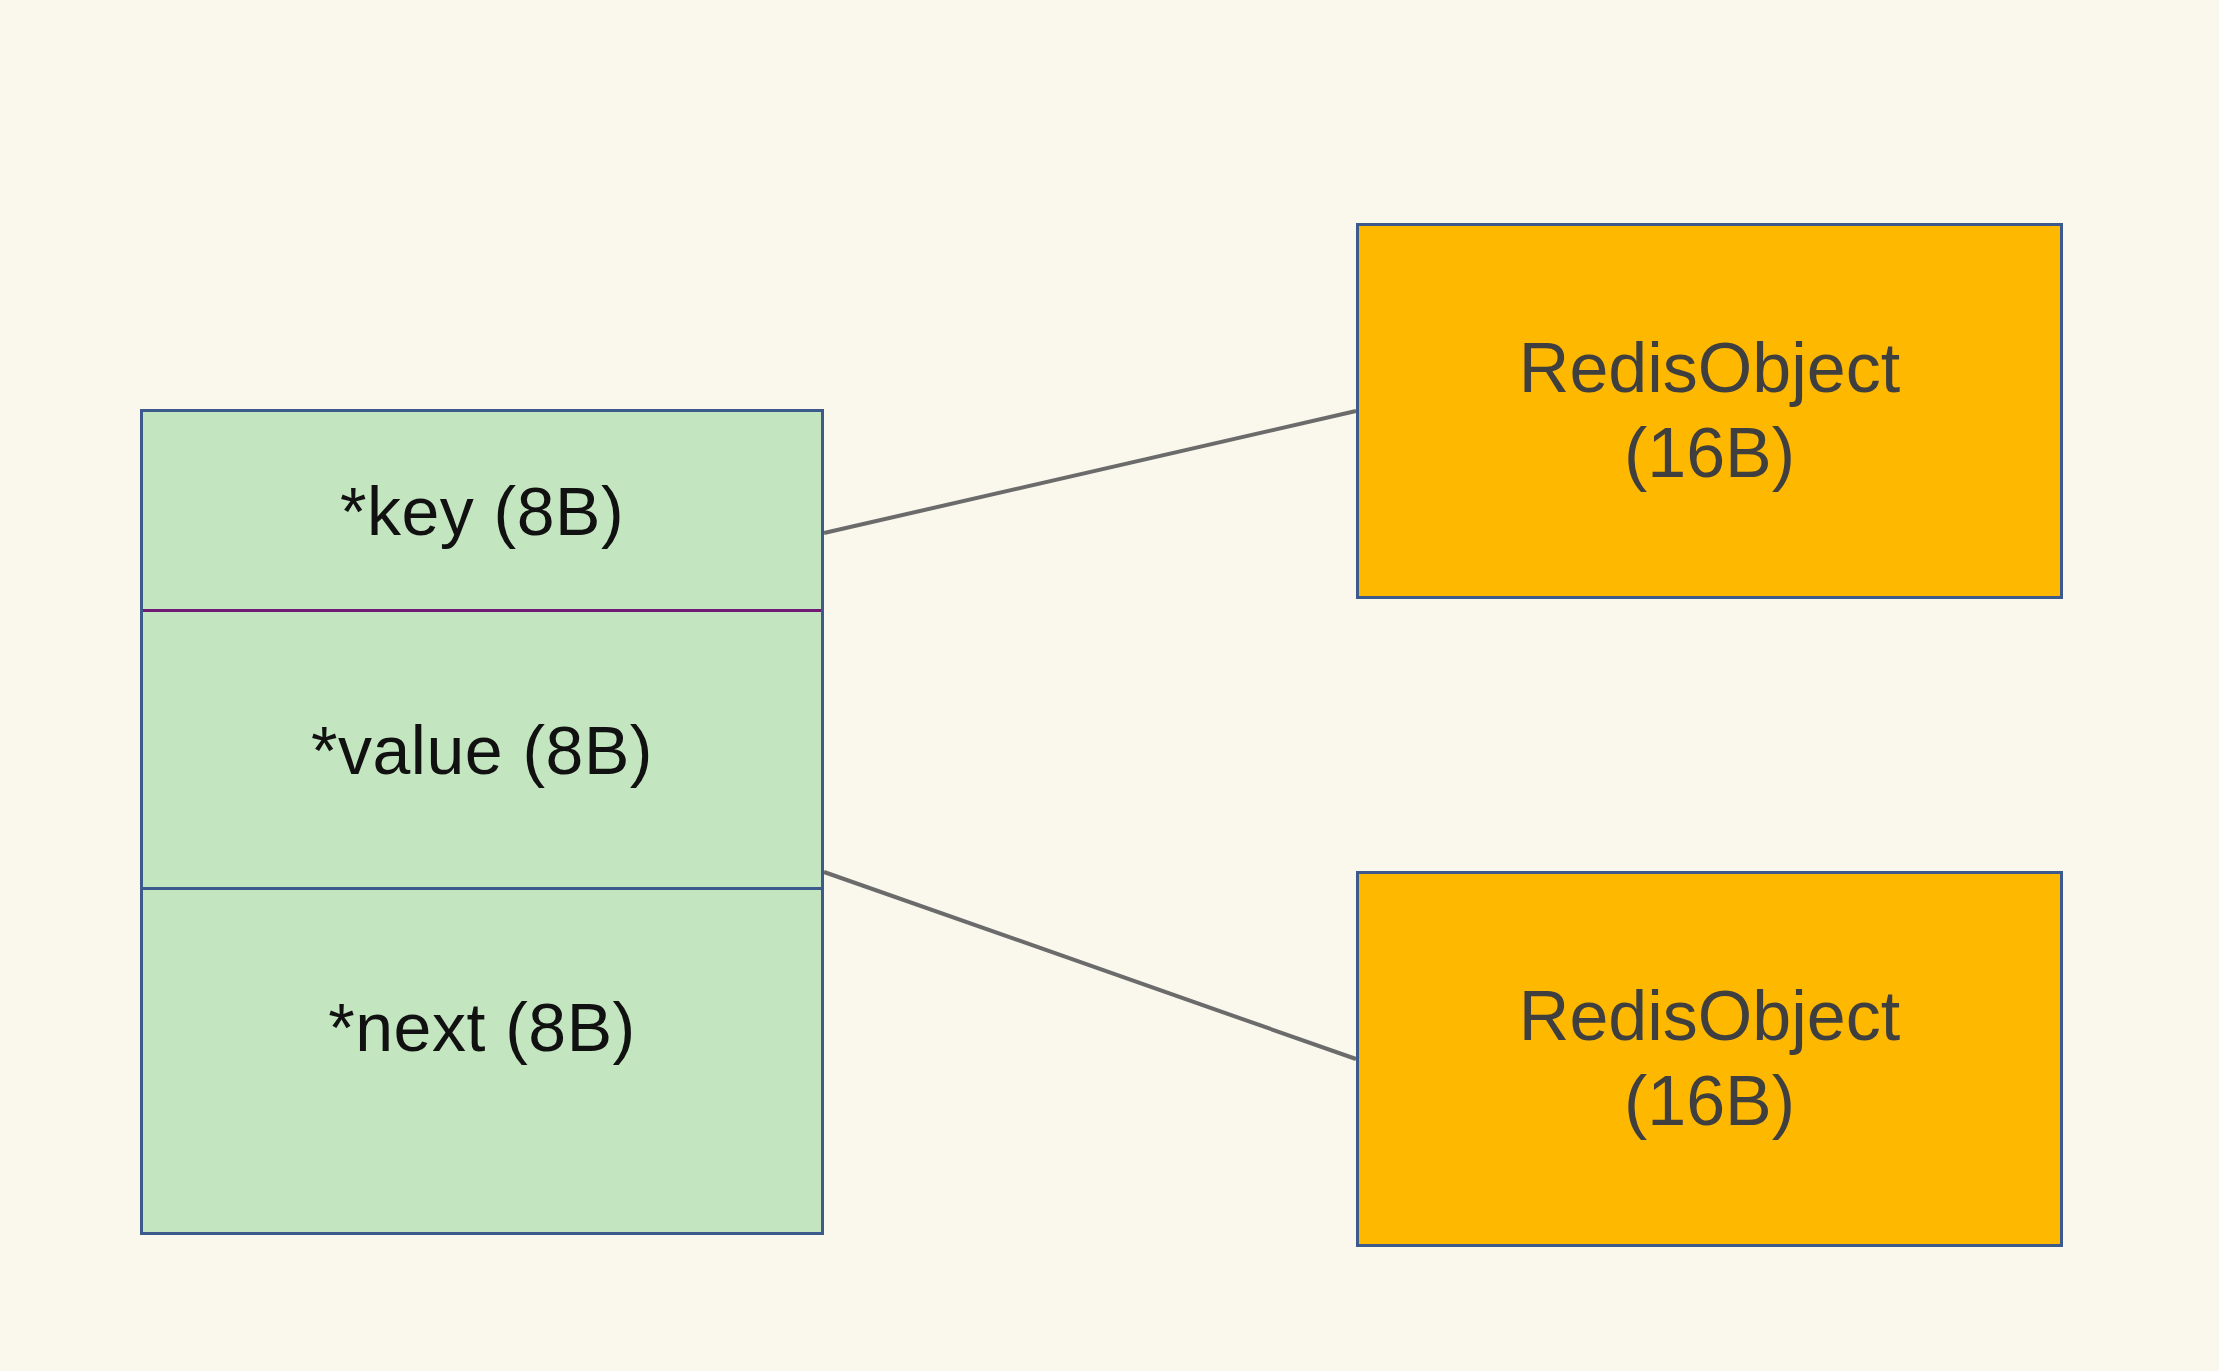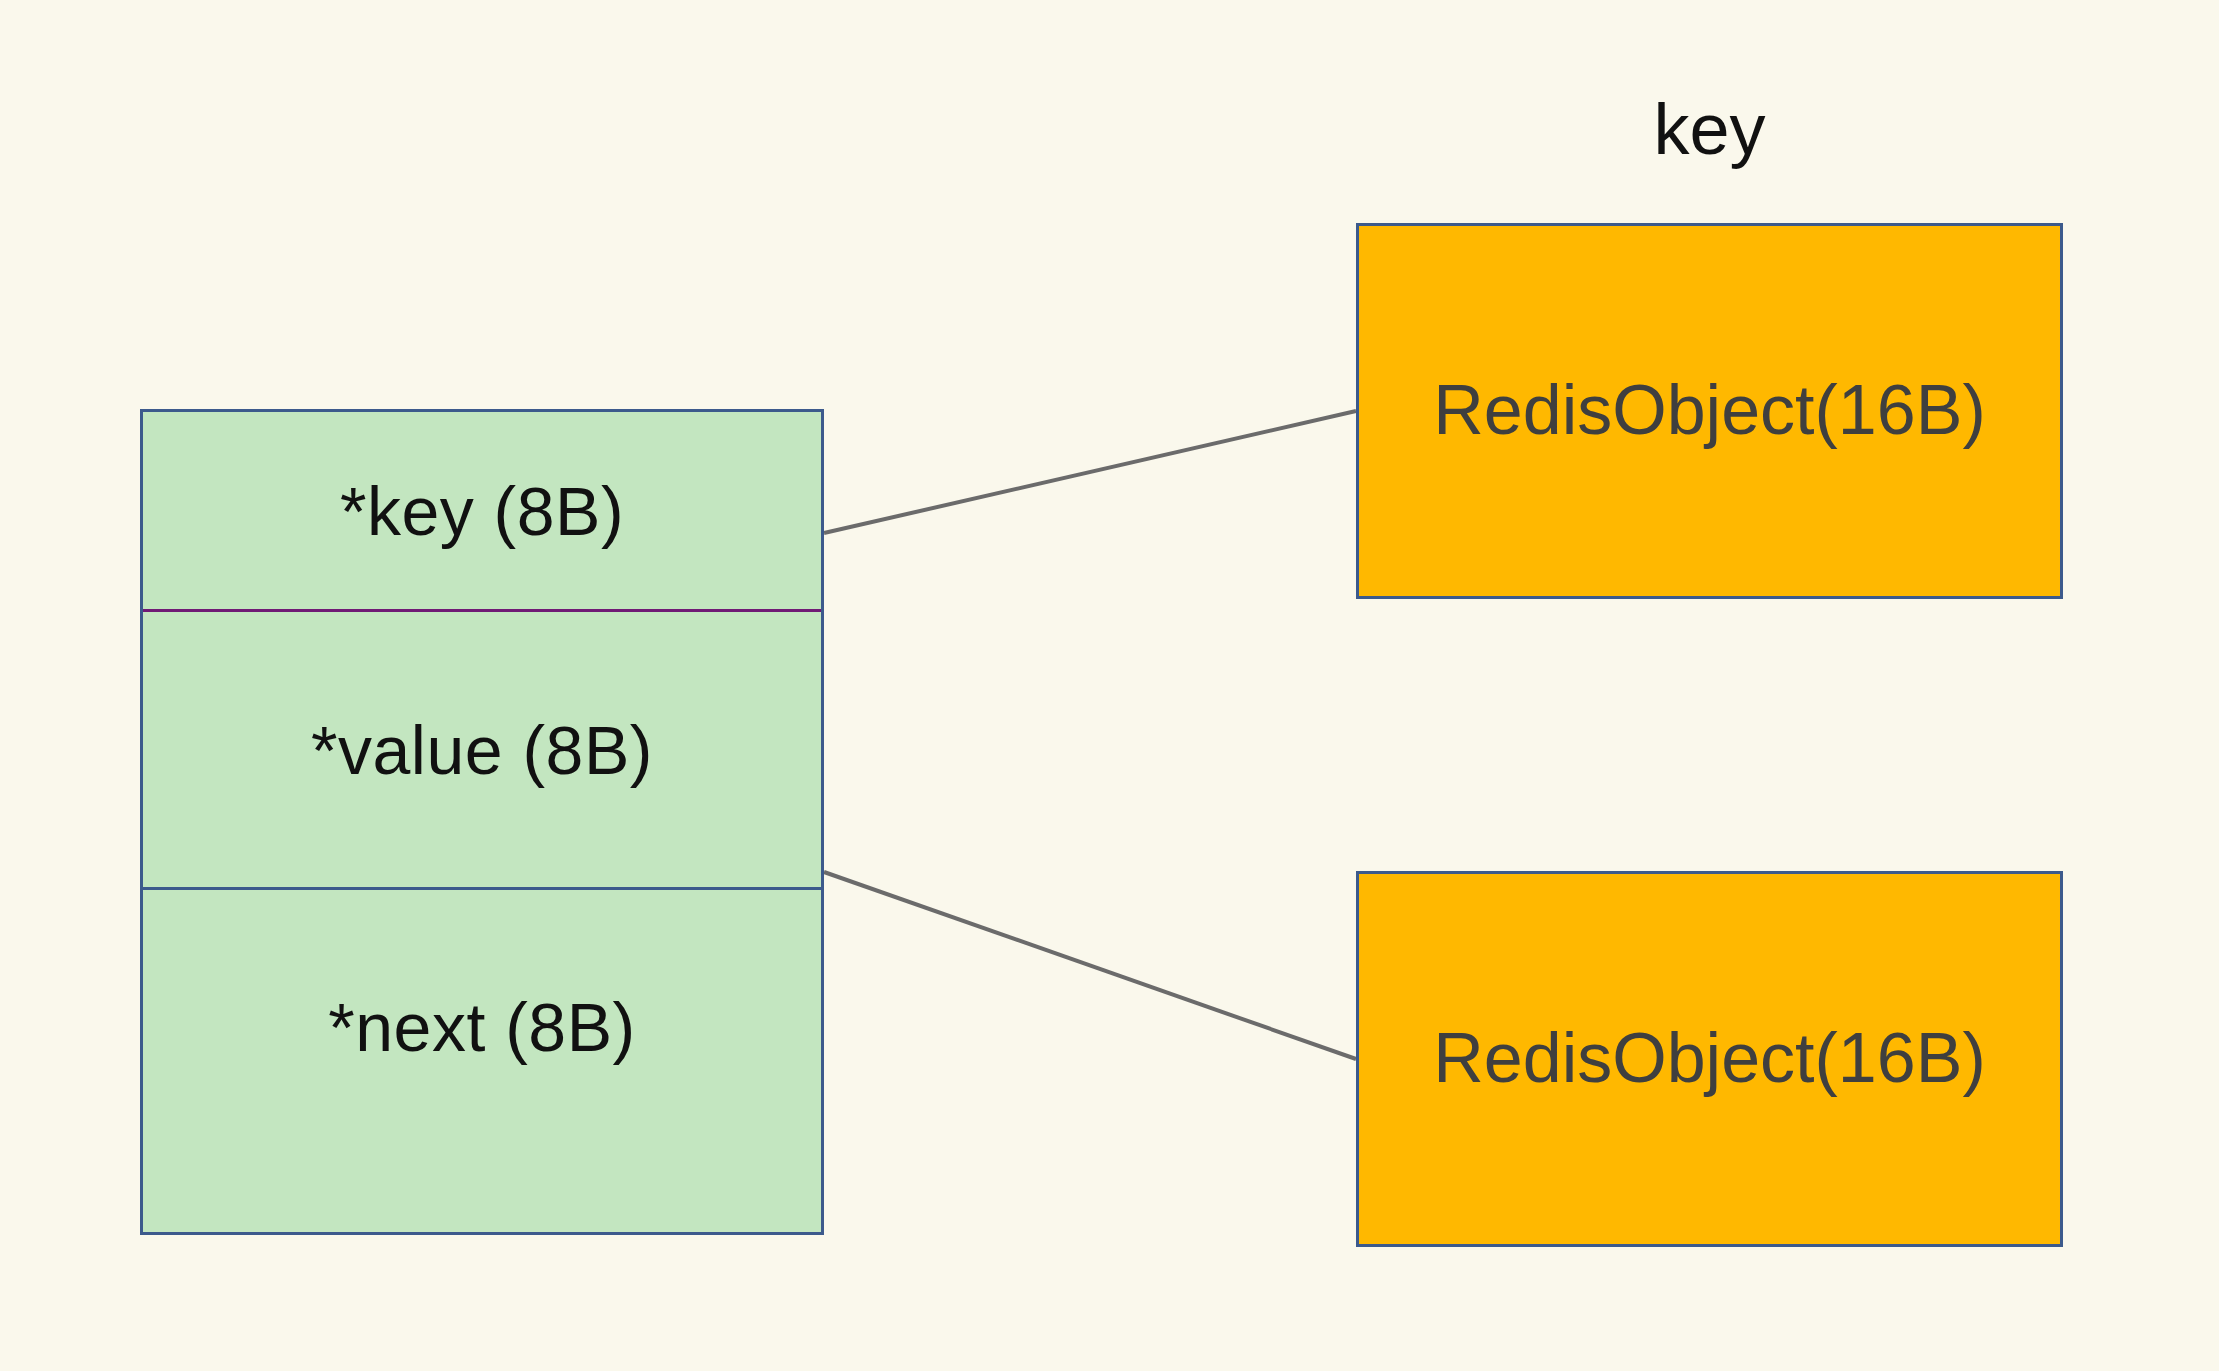--- a/index.html
+++ b/index.html
@@ -72,21 +72,21 @@
     top: -130px;
     white-space: nowrap;
   }
   .obj-box {
     box-sizing: border-box;
     width: 707px;
     height: 376px;
     border: 3px solid #3c5a8c;
     background: #ffb800;
     display: flex;
-    flex-direction: row;
+    flex-direction: column;
     align-items: center;
     justify-content: center;
     color: #3f3f3f;
     font-size: 70px;
     line-height: 1.22;
     text-align: center;
   }
   .obj-line { display: block; }
 </style>
 </head>
@@ -105,21 +105,20 @@
     </div>
     <div class="struct-row r2">
       <span>*value (8B)</span>
     </div>
     <div class="struct-row r3">
       <span>*next (8B)</span>
     </div>
   </div>
 
   <div class="obj-group g1">
-    <div class="obj-caption">key</div>
     <div class="obj-box">
       <span class="obj-line">RedisObject</span>
       <span class="obj-line">(16B)</span>
     </div>
   </div>
 
   <div class="obj-group g2">
     <div class="obj-box">
       <span class="obj-line">RedisObject</span>
       <span class="obj-line">(16B)</span>

